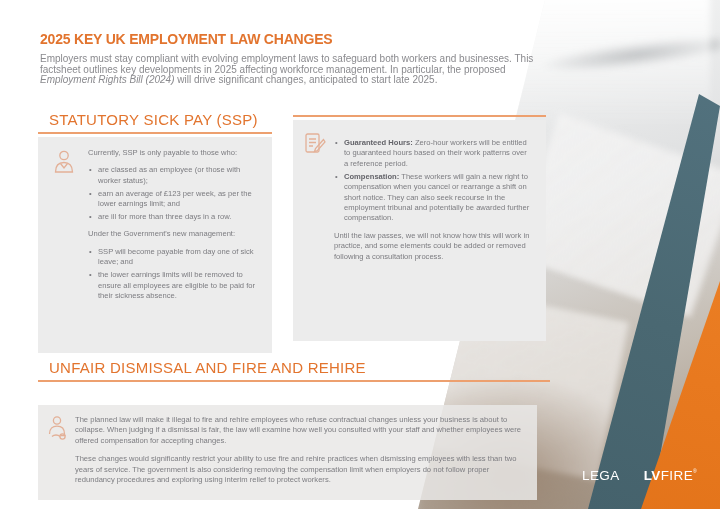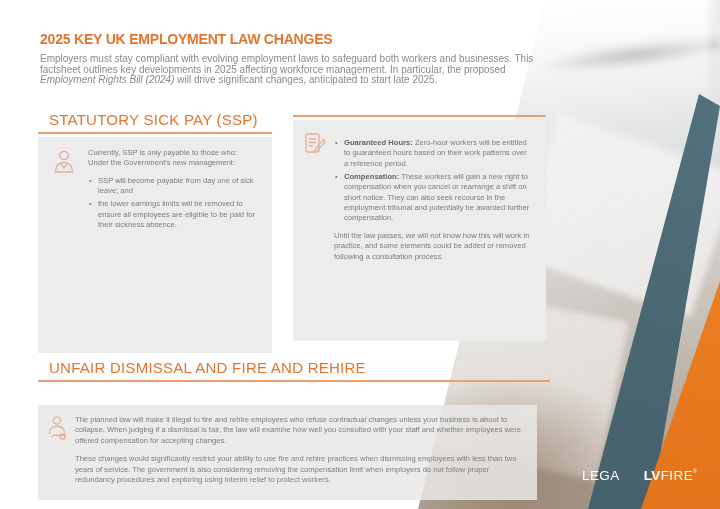--- a/index.html
+++ b/index.html
@@ -104,20 +104,26 @@
   <section class="col-left">
     <h2>STATUTORY SICK PAY (SSP)</h2>
     <div class="rule"></div>
     <div class="gbox">
       <svg class="sec-icon" width="26" height="26" viewBox="0 0 26 26">
         <circle cx="13" cy="7.5" r="4.2"></circle>
         <path d="M4.5 24 C4.5 17.5 8 14.5 13 14.5 C18 14.5 21.5 17.5 21.5 24 Z"></path>
         <path d="M9.5 15.5 L13 20 L16.5 15.5"></path>
       </svg>
       <p>Currently, SSP is only payable to those who:</p>
+      <ul>
+
+      <li>are classed as an employee (or those with worker status);</li>
+          <li>earn an average of £123 per week, as per the lower earnings limit; and</li>
+          <li>are ill for more than three days in a row.</li>
+        </ul>
       <p>Under the Government's new management:</p>
       <ul>
 
       <li>SSP will become payable from day one of sick leave; and</li>
           <li>the lower earnings limits will be removed to ensure all employees are eligible to be paid for their sickness absence.</li>
         </ul>
     </div>
   </section>
 
   <section class="col-right">

